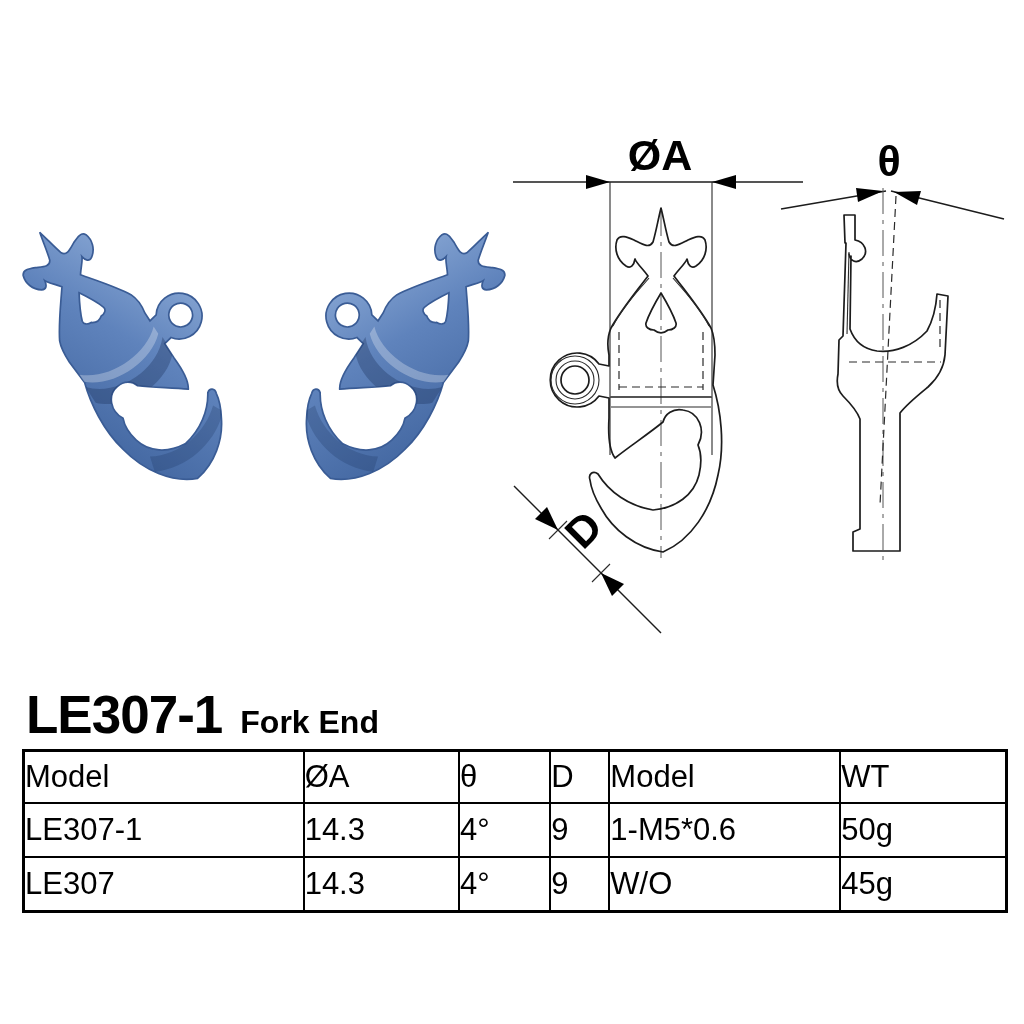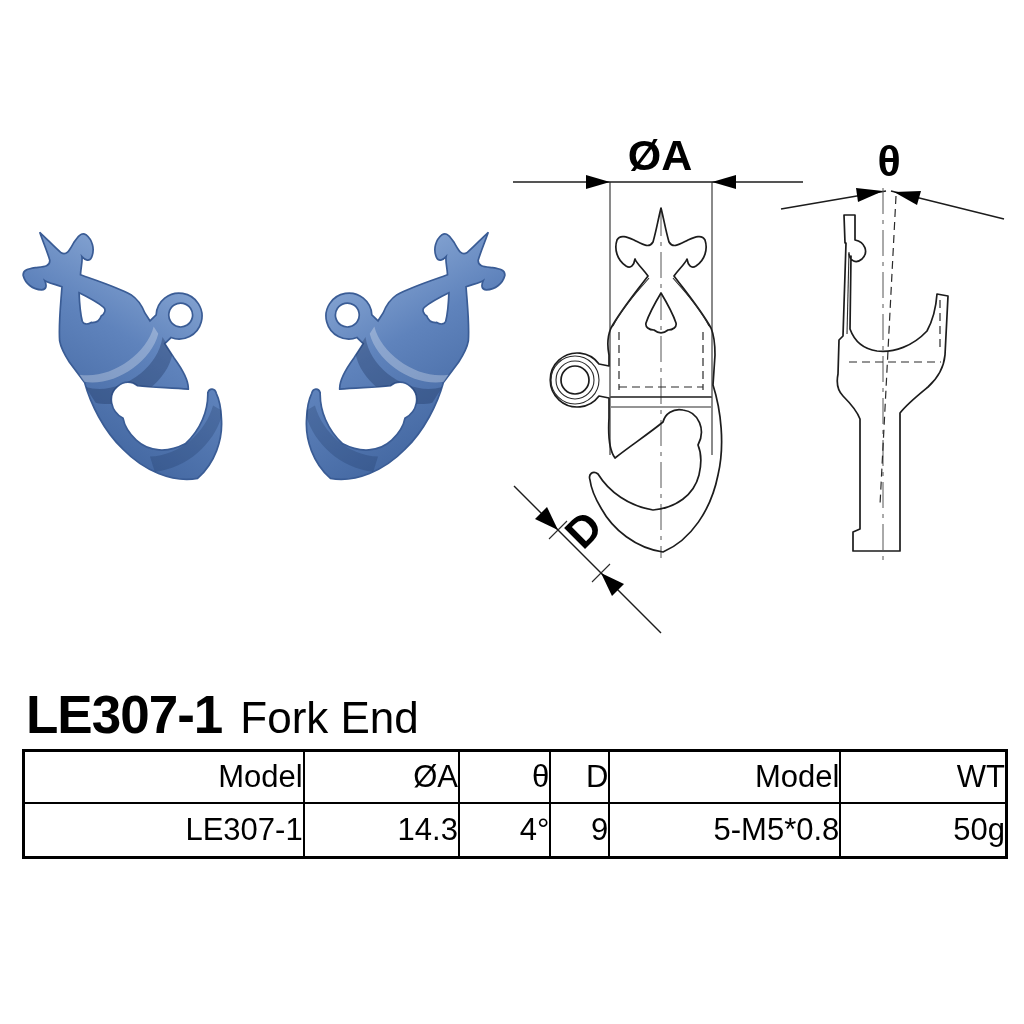--- a/index.html
+++ b/index.html
@@ -6,28 +6,28 @@
   body{
     width:1024px;height:1024px;position:relative;overflow:hidden;
     font-family:"Liberation Sans","DejaVu Sans",sans-serif;color:#000;
   }
   #artwork{position:absolute;left:0;top:0;}
   .title-row{
     position:absolute;left:26px;top:684px;
     display:flex;align-items:baseline;gap:18px;white-space:nowrap;
   }
   .title-model{font-size:53px;font-weight:800;letter-spacing:-1px;}
-  .title-type{font-size:44px;font-weight:400;}
+  .title-type{font-size:32px;font-weight:700;}
   .spec-wrap{position:absolute;left:22px;top:749px;width:986px;}
   table.spec{
     width:100%;border-collapse:collapse;table-layout:fixed;
     border:3px solid #000;
   }
   table.spec th, table.spec td{
-    border:2.5px solid #000;text-align:right;vertical-align:middle;
+    border:2.5px solid #000;text-align:left;vertical-align:middle;
     font-size:31px;font-weight:400;padding:0;
   }
   table.spec th{height:50px;}
   table.spec td{height:52px;}
   .dim-label{font-family:"Liberation Sans","DejaVu Sans",sans-serif;font-size:43px;font-weight:600;}
   .dwg{fill:none;stroke:#1c1c1c;stroke-width:1.7;stroke-linejoin:round;stroke-linecap:round;}
   .dwg-thin{fill:none;stroke:#2a2a2a;stroke-width:1.1;}
   .dwg-dash{fill:none;stroke:#2a2a2a;stroke-width:1.2;stroke-dasharray:8 5;}
   .dwg-cl{fill:none;stroke:#555;stroke-width:1;stroke-dasharray:26 6 4 6;}
   .dim-line{fill:none;stroke:#1c1c1c;stroke-width:1.4;}
@@ -193,18 +193,26 @@
         <th>Model</th>
         <th>WT</th>
       </tr>
     </thead>
     <tbody>
       <tr>
         <td>LE307-1</td>
         <td>14.3</td>
         <td>4°</td>
         <td>9</td>
-        <td>5-M5*0.8</td>
+        <td>1-M5*0.6</td>
         <td>50g</td>
+      </tr>
+      <tr>
+        <td>LE307</td>
+        <td>14.3</td>
+        <td>4°</td>
+        <td>9</td>
+        <td>W/O</td>
+        <td>45g</td>
       </tr>
     </tbody>
   </table>
 </div>
 
 </body></html>

